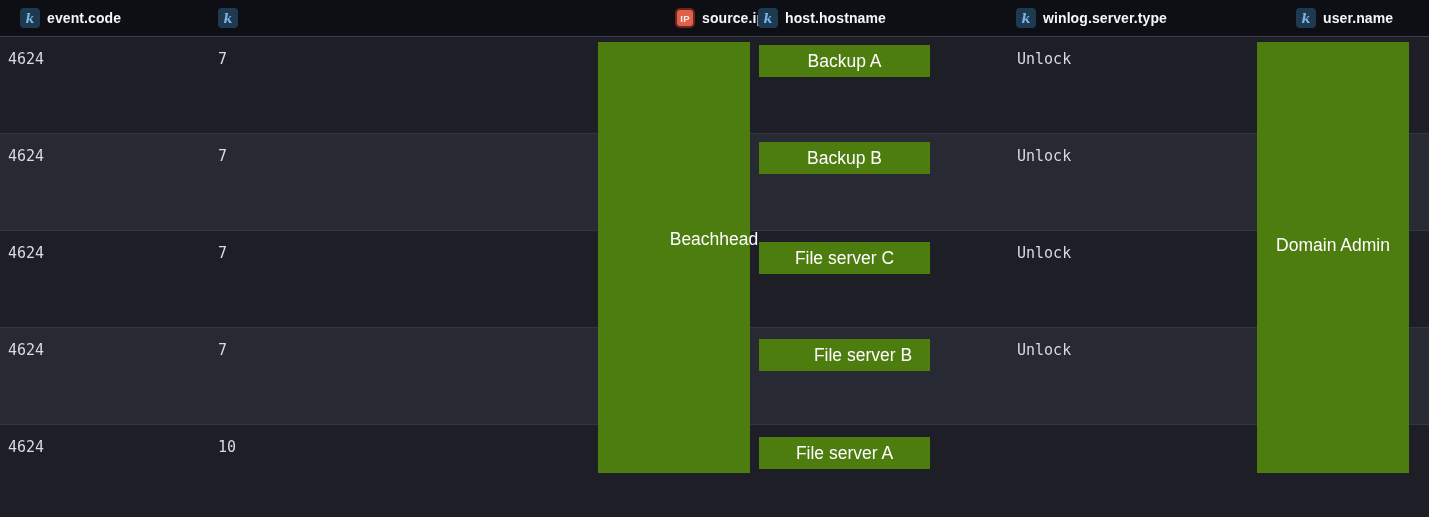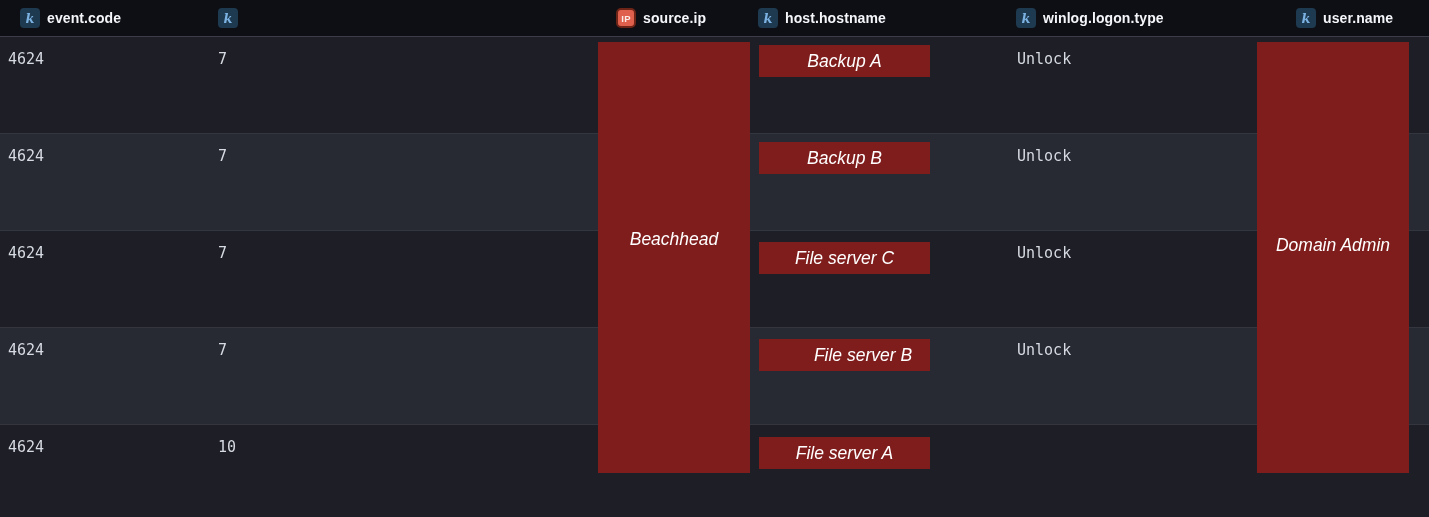--- a/index.html
+++ b/index.html
@@ -43,29 +43,29 @@
   .cell {
     position:absolute; top:12px; height:20px;
     color:#d7dae2; font-family:"DejaVu Sans Mono","Liberation Mono",monospace;
     font-size:15px; line-height:20px; white-space:nowrap; cursor:default;
   }
   .col-eventcode { left:8px; }
   .col-logontypecode { left:218px; }
   .col-logontype { left:1017px; }
 
   
-  .redact { position:absolute; background:#7f1d1d; color:#ffffff;font-style:italic; }
+  .redact { position:absolute; background:#4d7c0f; color:#ffffff; }
   .redact-tall { width:152px; top:42px; height:431px; }
   #redact-source { left:598px; }
   #redact-user { left:1257px; }
   .redact-tall .redact-label {
     position:absolute; left:0; width:100%; text-align:center;
     font-size:17.5px; line-height:21px; color:#ffffff;
   }
-  #redact-source .redact-label { top:187px; }
+  #redact-source .redact-label { top:187px;margin-left:40px; }
   #redact-user .redact-label { top:193px; }
   .redact-host {
     left:759px; width:171px; height:32px;
     display:flex; align-items:center; justify-content:center;
     font-size:17.5px; color:#ffffff;
   }
   #host-box-0 { top:45px; }
   #host-box-1 { top:142px; }
   #host-box-2 { top:242px; }
   #host-box-3 { top:339px;padding-left:37px; }
@@ -77,31 +77,31 @@
 <div class="screen">
 
   <div class="grid-header">
     <div class="hcell" style="left:20px">
       <span class="badge badge-k">k</span>
       <span class="hlabel">event.code</span>
     </div>
     <div class="hcell" style="left:218px">
       <span class="badge badge-k">k</span>
     </div>
-    <div class="hcell" style="left:616px">
+    <div class="hcell" style="left:675px">
       <span class="badge badge-ip">IP</span>
       <span class="hlabel">source.ip</span>
     </div>
     <div class="hcell" style="left:758px">
       <span class="badge badge-k">k</span>
       <span class="hlabel">host.hostname</span>
     </div>
     <div class="hcell" style="left:1016px">
       <span class="badge badge-k">k</span>
-      <span class="hlabel">winlog.logon.type</span>
+      <span class="hlabel">winlog.server.type</span>
     </div>
     <div class="hcell" style="left:1296px">
       <span class="badge badge-k">k</span>
       <span class="hlabel">user.name</span>
     </div>
   </div>
 
   <div class="grid-body">
     <div class="row odd">
       <span class="cell col-eventcode">4624</span>

